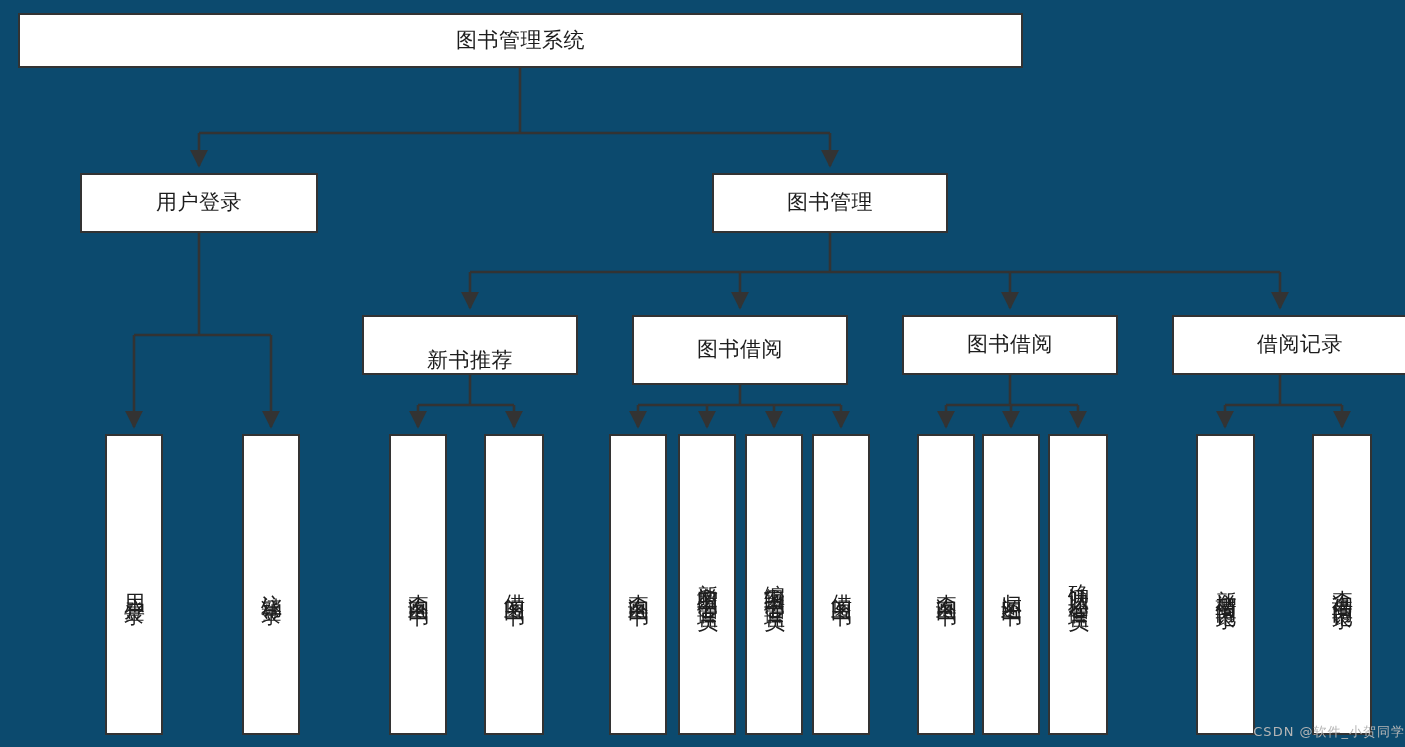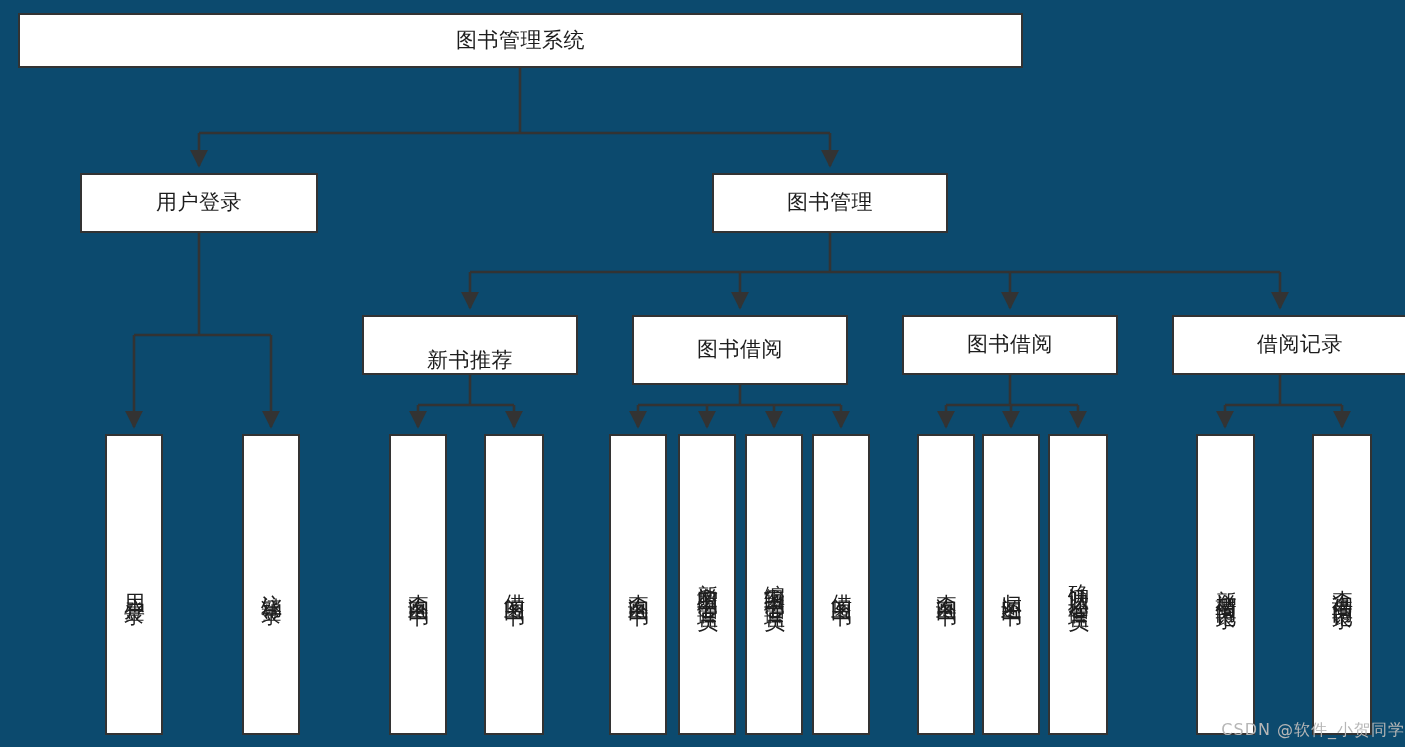--- a/index.html
+++ b/index.html
@@ -51,21 +51,21 @@
     -webkit-text-orientation:upright;
     white-space:nowrap;
     letter-spacing:4px;
     font-size:21px;
     line-height:1;
   }
   .watermark{
     position:absolute;
     right:8px;
     bottom:6px;
-    font-size:16px;
+    font-size:13px;
     color:#b6b6b6;
     letter-spacing:1px;
     z-index:3;
     white-space:nowrap;
     font-family:"DejaVu Sans","Liberation Sans",sans-serif;
   }
 </style>
 </head>
 <body>
 

